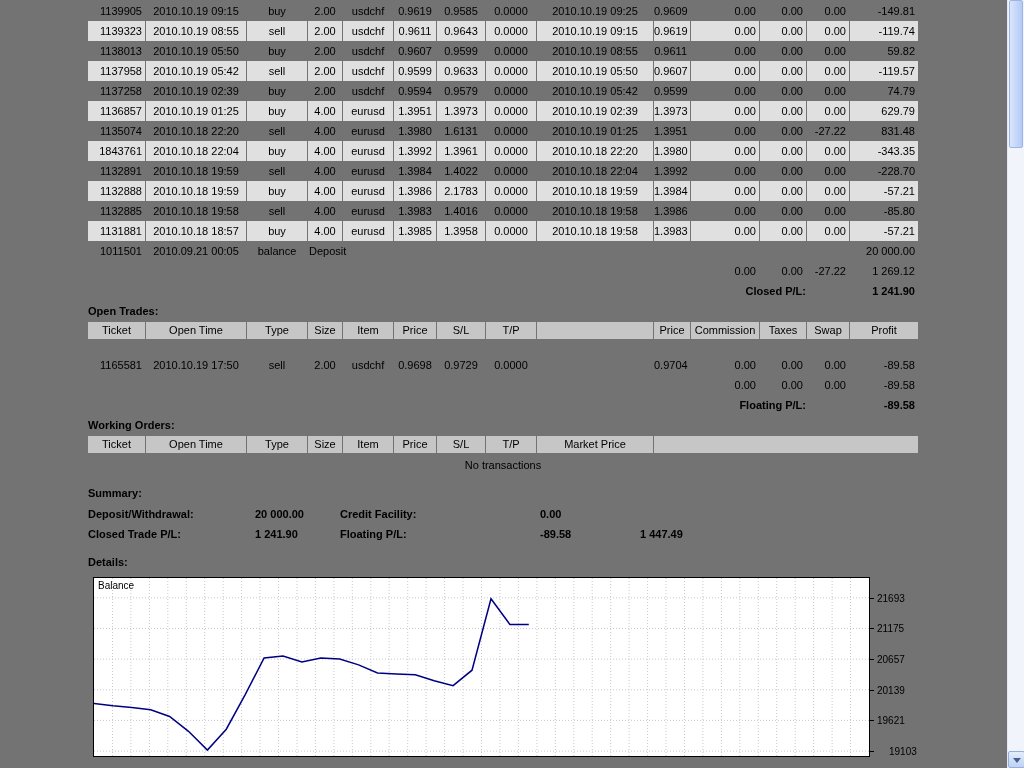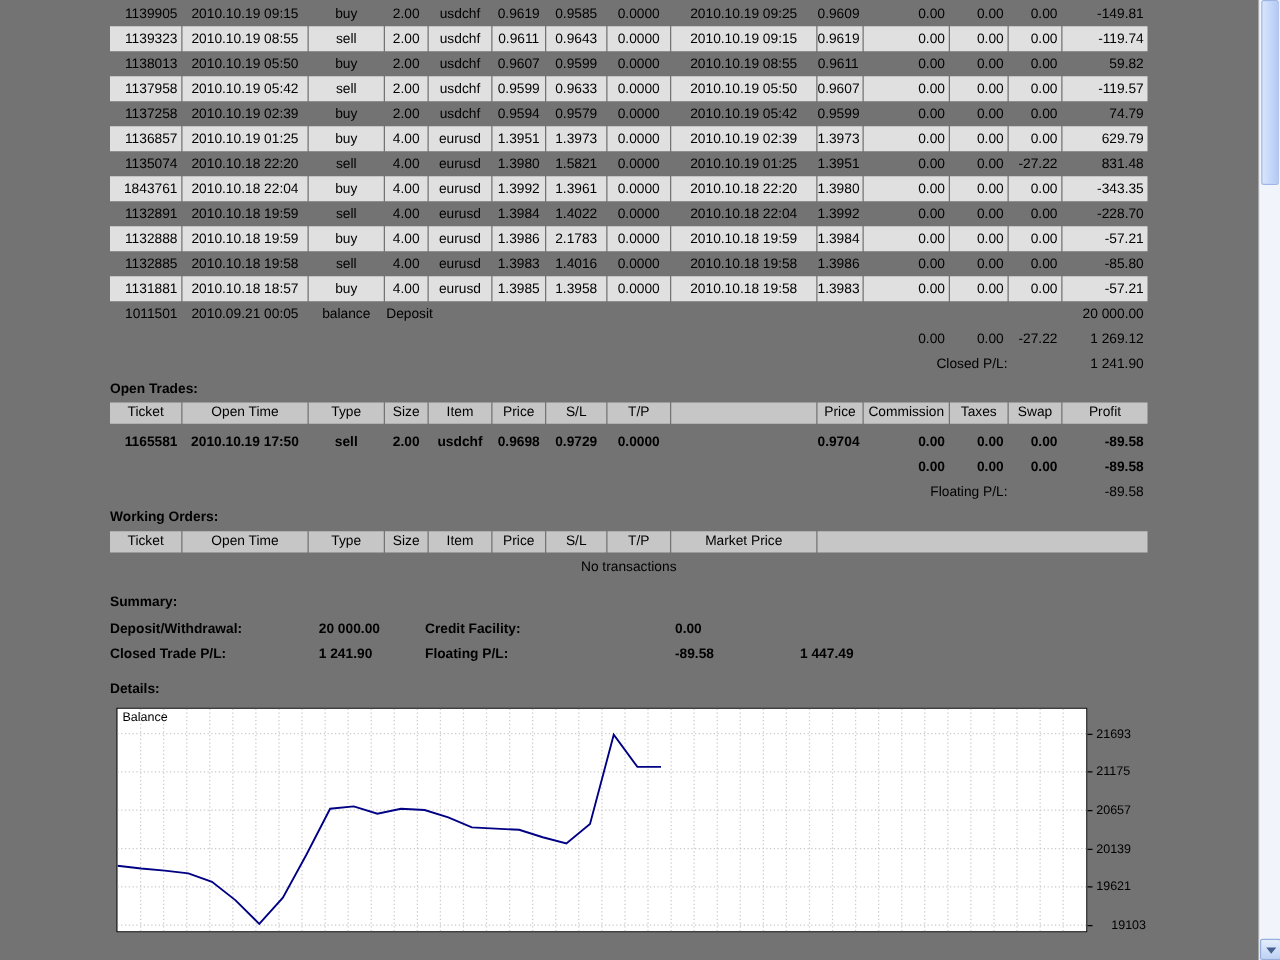--- a/index.html
+++ b/index.html
@@ -11,26 +11,26 @@
   .trow,.hrow{display:grid;grid-template-columns:57px 100px 60px 34px 50px 42px 48px 50px 116px 36px 68px 46px 42px 68px;column-gap:1px;}
   .trow{height:20px;line-height:20px;}
   .hrow{height:17px;line-height:17px;margin-top:1px;}
   .hrow span{background:#C6C6C6;text-align:center;overflow:hidden;white-space:nowrap;}
   .trow.shaded span{background:#E0E0E0;}
   .trow span{white-space:nowrap;overflow:visible;}
   .cell.c{text-align:center;}
   .cell.r{text-align:right;padding-right:3px;box-sizing:border-box;}
   .cell.l{text-align:left;padding-left:1px;}
 
-  .plrow{display:grid;grid-template-columns:718px 111px;column-gap:1px;height:20px;line-height:20px;font-weight:normal;}
+  .plrow{display:grid;grid-template-columns:718px 111px;column-gap:1px;height:20px;line-height:20px;font-weight:bold;}
   .plrow span{text-align:right;}
   .plrow .val{padding-right:3px;}
 
   .sec-title{font-weight:bold;height:20px;line-height:20px;}
-  .rows-gap{margin-top:5px;font-weight:bold;}
+  .rows-gap{margin-top:16px;}
   .empty-row{height:20px;line-height:20px;text-align:center;margin-top:2px;}
 
   .mt8{margin-top:8px;}
   .sumrow{display:grid;grid-template-columns:167px 85px 200px 100px 178px 100px;height:20px;line-height:20px;font-weight:bold;margin-top:0;}
   .sumrow span{text-align:left;white-space:nowrap;}
   .sumrows{margin-top:1px;}
 
   .chart-wrap{position:relative;margin-top:5px;margin-left:5px;height:184px;width:825px;}
   .chart-box{position:absolute;left:0;top:0;width:775px;height:178px;border:1px solid #000;background:#fff;}
   .chart-legend{position:absolute;left:4px;top:3px;font-size:10px;line-height:10px;}
@@ -146,21 +146,21 @@
           <span class="cell r">0.00</span>
           <span class="cell r">629.79</span>
         </div>
         <div class="trow">
           <span class="cell r">1135074</span>
           <span class="cell c">2010.10.18 22:20</span>
           <span class="cell c">sell</span>
           <span class="cell c">4.00</span>
           <span class="cell c">eurusd</span>
           <span class="cell c">1.3980</span>
-          <span class="cell c">1.5821</span>
+          <span class="cell c">1.6131</span>
           <span class="cell c">0.0000</span>
           <span class="cell c">2010.10.19 01:25</span>
           <span class="cell r">1.3951</span>
           <span class="cell r">0.00</span>
           <span class="cell r">0.00</span>
           <span class="cell r">-27.22</span>
           <span class="cell r">831.48</span>
         </div>
         <div class="trow shaded">
           <span class="cell r">1843761</span>

